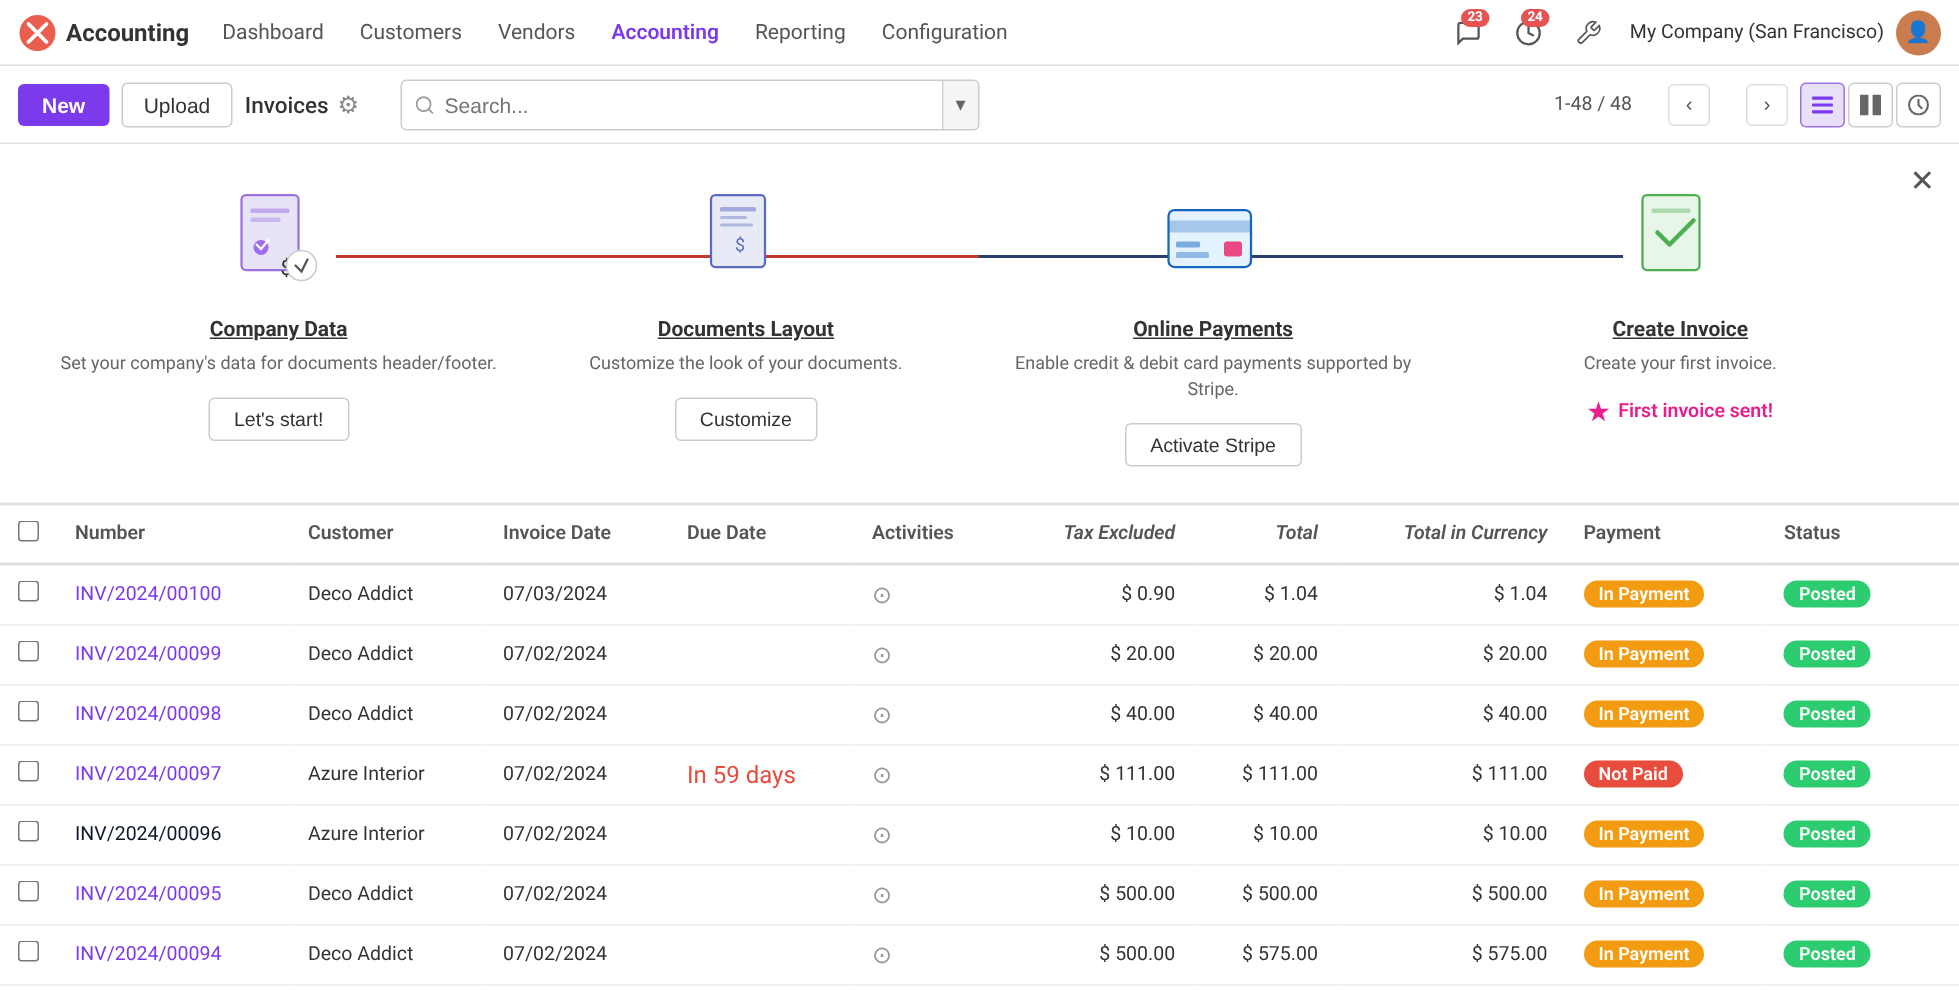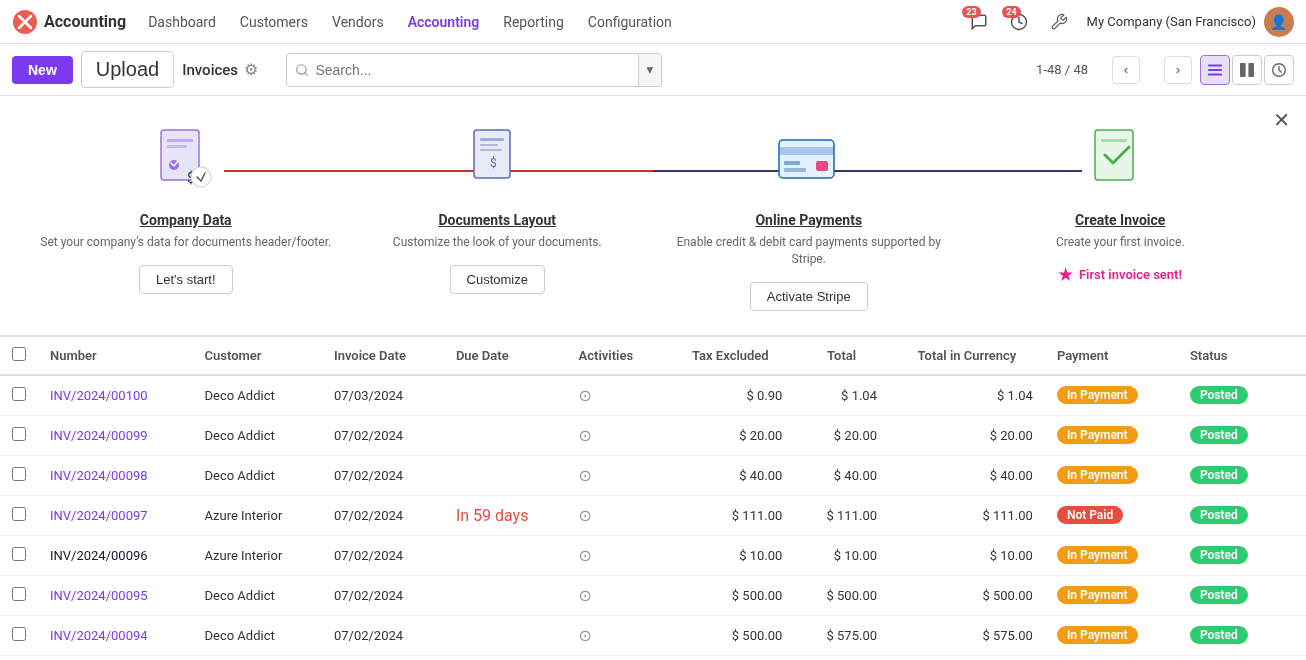--- a/index.html
+++ b/index.html
@@ -49,21 +49,21 @@
       height: 32px;
       display: flex;
       align-items: center;
       justify-content: center;
       cursor: pointer;
       border-radius: 50%;
     }
     .badge {
       position: absolute;
       top: 0;
-      right: 14px;
+      right: 2px;
       background: #e55353;
       color: #fff;
       font-size: 9px;
       font-weight: 700;
       border-radius: 10px;
       padding: 1px 4px;
       min-width: 16px;
       text-align: center;
     }
     .company-name {
@@ -105,21 +105,21 @@
       font-size: 14px;
       font-weight: 600;
       cursor: pointer;
     }
     .btn-upload {
       background: #fff;
       color: #333;
       border: 1px solid #ccc;
       border-radius: 4px;
       padding: 6px 14px;
-      font-size: 20px;
+      font-size: 14px;
       cursor: pointer;
     }
     .breadcrumb-section {
       display: flex;
       align-items: center;
       gap: 6px;
     }
     .breadcrumb-label {
       font-size: 15px;
       font-weight: 500;
@@ -298,21 +298,21 @@
       background: #fff;
       border-bottom: 2px solid #e0e0e0;
       border-top: 1px solid #e0e0e0;
       padding: 10px 12px;
       text-align: left;
       font-size: 13px;
       font-weight: 600;
       color: #555;
       white-space: nowrap;
     }
-    thead th.right { text-align: center; }
+    thead th.right { text-align: right; font-style: italic; }
     tbody tr {
       border-bottom: 1px solid #f0f0f0;
       cursor: pointer;
     }
     tbody td {
       padding: 10px 12px;
       font-size: 13px;
       color: #333;
       white-space: nowrap;
     }

